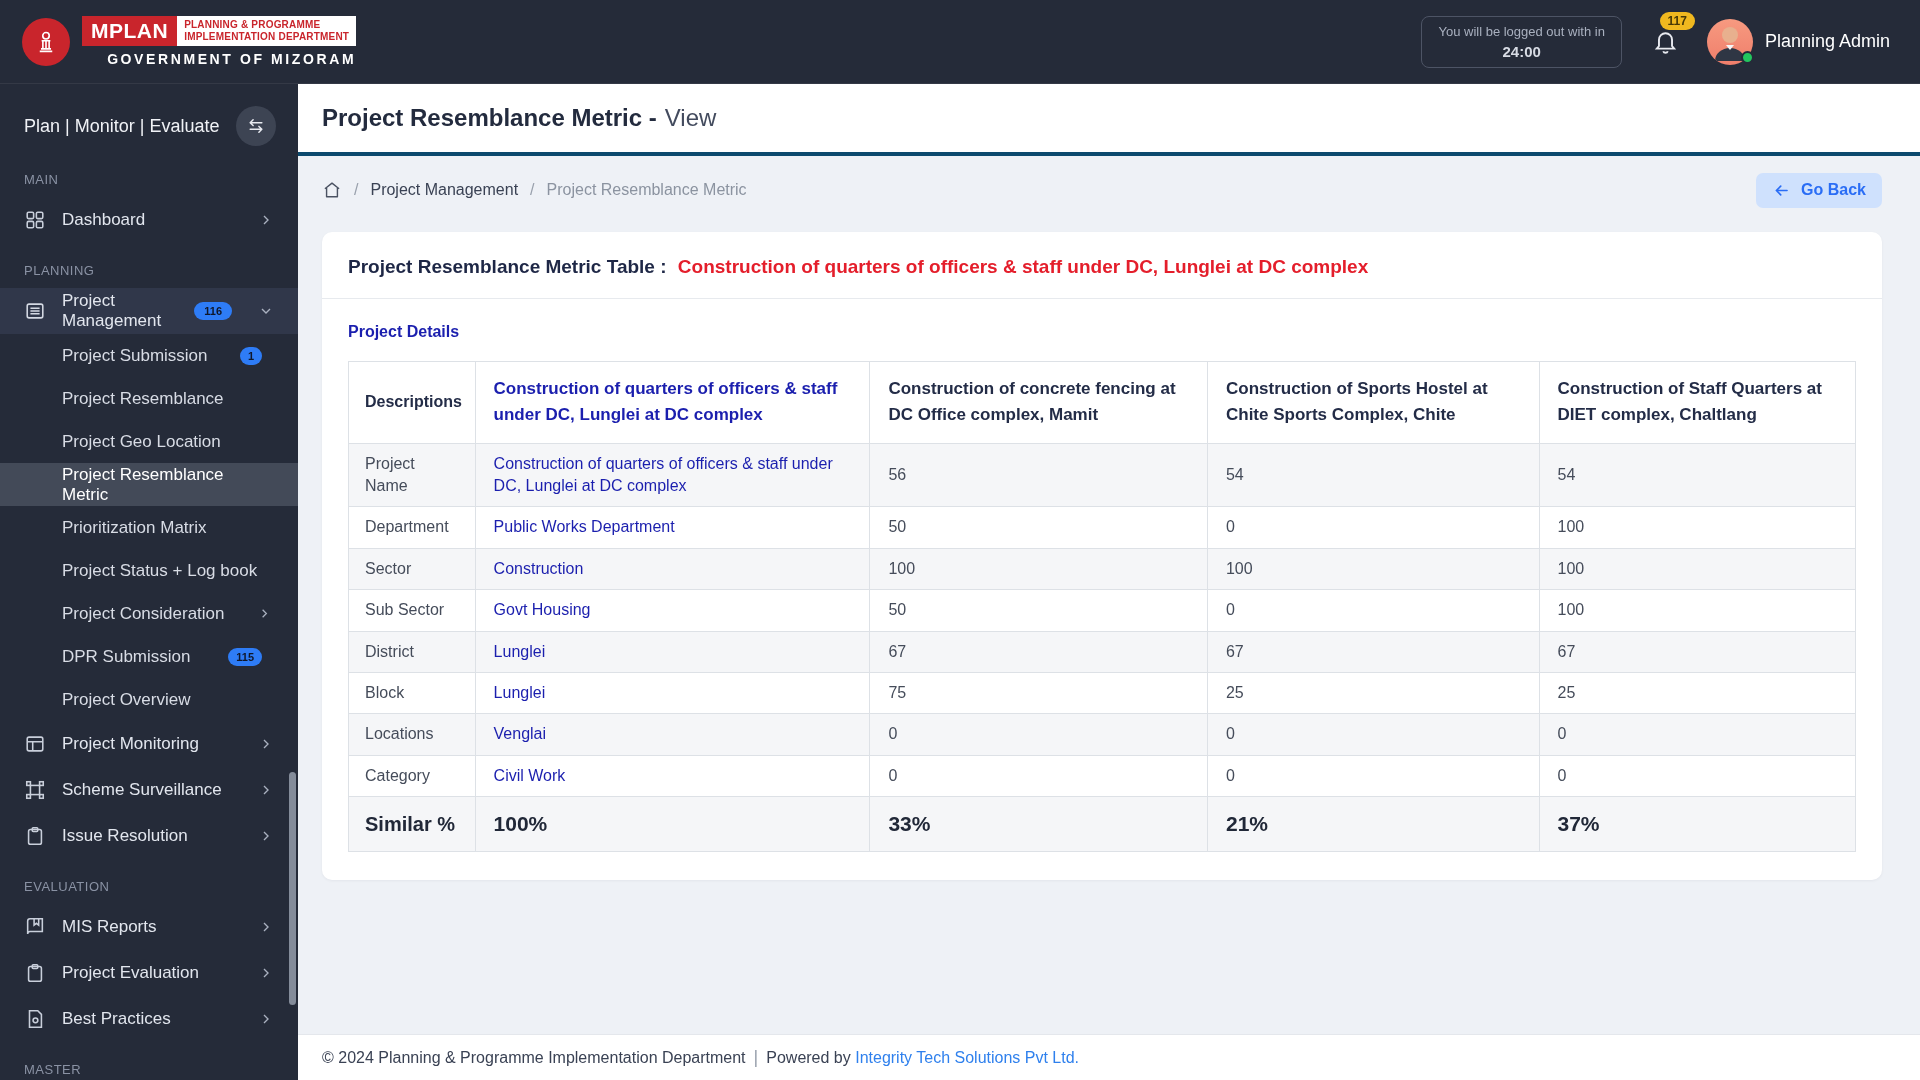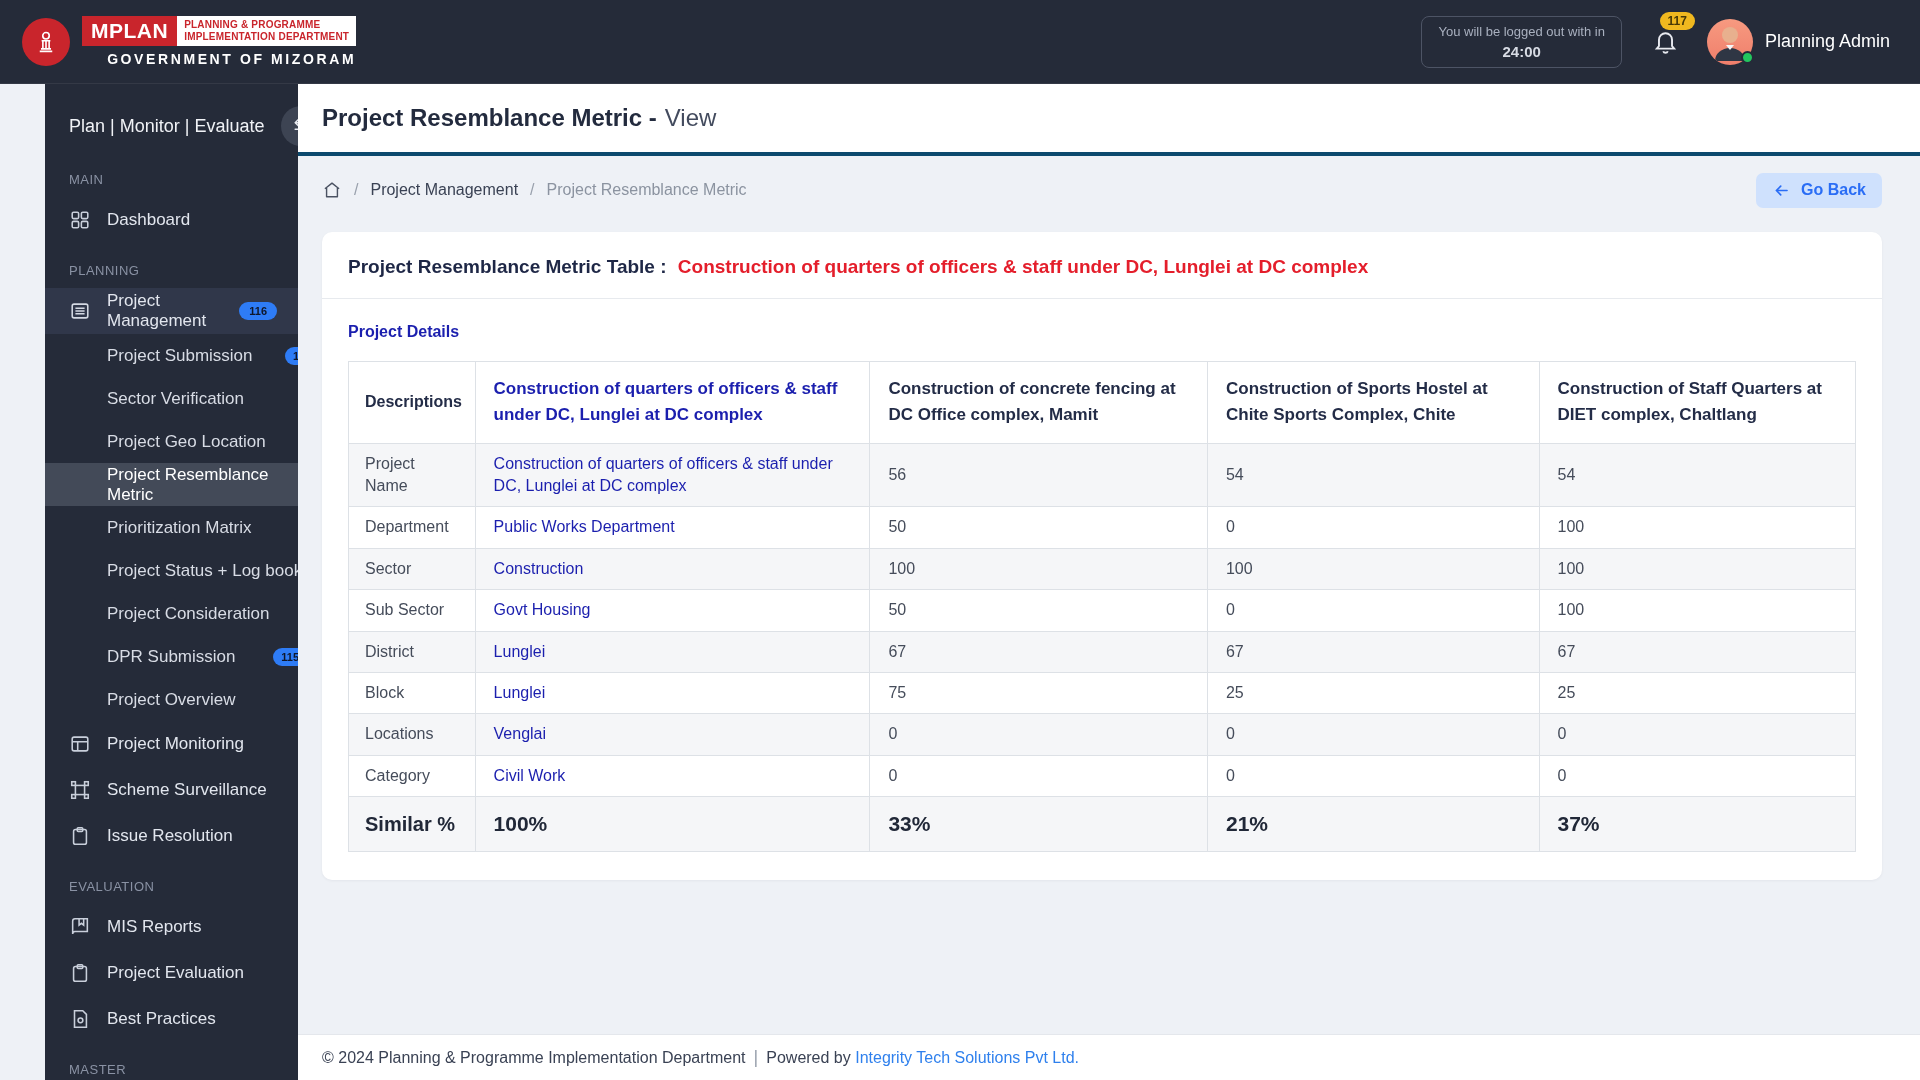--- a/index.html
+++ b/index.html
@@ -33,21 +33,21 @@
   .user-wrap { display:flex; align-items:center; gap:12px; cursor:pointer; }
   .avatar { position:relative; width:46px; height:46px; border-radius:50%;
             background:linear-gradient(180deg,#f79a80,#ef7e6b); overflow:visible; }
   .avatar svg { position:absolute; left:0; top:0; border-radius:50%; }
   .status-dot { position:absolute; right:-1px; bottom:1px; width:13px; height:13px;
                 border-radius:50%; background:#23c55e; border:2px solid #252b39; }
   .user-name { color:#fff; font-size:18px; }
 
   
   .sidebar { position:absolute; top:84px; left:0; width:298px; bottom:0; background:#252b39;
-             overflow:hidden; color:#dfe3ec;margin-left:45px; }
+             overflow:hidden; color:#dfe3ec; }
   .side-tagline-row { display:flex; align-items:center; justify-content:space-between;
                       padding:22px 22px 6px 24px; }
   .side-tagline { font-size:18px; color:#f0f2f6; }
   .collapse-btn { width:40px; height:40px; border-radius:50%; background:#3d4453; border:none;
                   display:flex; align-items:center; justify-content:center; cursor:pointer; }
   .side-section-label { font-size:13px; color:#8a92a4; letter-spacing:.5px;
                         padding:20px 24px 10px; }
   .side-item { display:flex; align-items:center; gap:16px; height:46px; padding:0 24px;
                font-size:17px; color:#e2e6ee; cursor:pointer; }
   .side-item .s-label { flex:1; }
@@ -207,21 +207,21 @@
             <polyline points="6 9 12 15 18 9"></polyline>
           </svg>
       </span>
     </div>
 
     <div class="side-subitem">
       <span class="s-label">Project Submission</span>
       <span class="badge-blue round">1</span>
     </div>
     <div class="side-subitem">
-      <span class="s-label">Sector Verification</span>
+      <span class="s-label">Project Resemblance</span>
     </div>
     <div class="side-subitem">
       <span class="s-label">Project Geo Location</span>
     </div>
     <div class="side-subitem active">
       <span class="s-label">Project Resemblance Metric</span>
     </div>
     <div class="side-subitem">
       <span class="s-label">Prioritization Matrix</span>
     </div>

